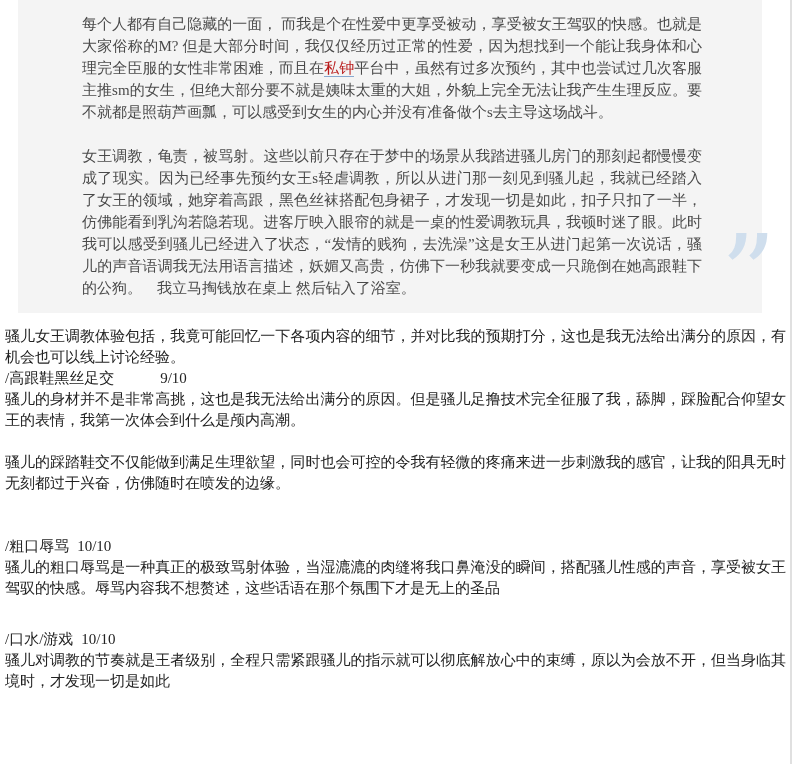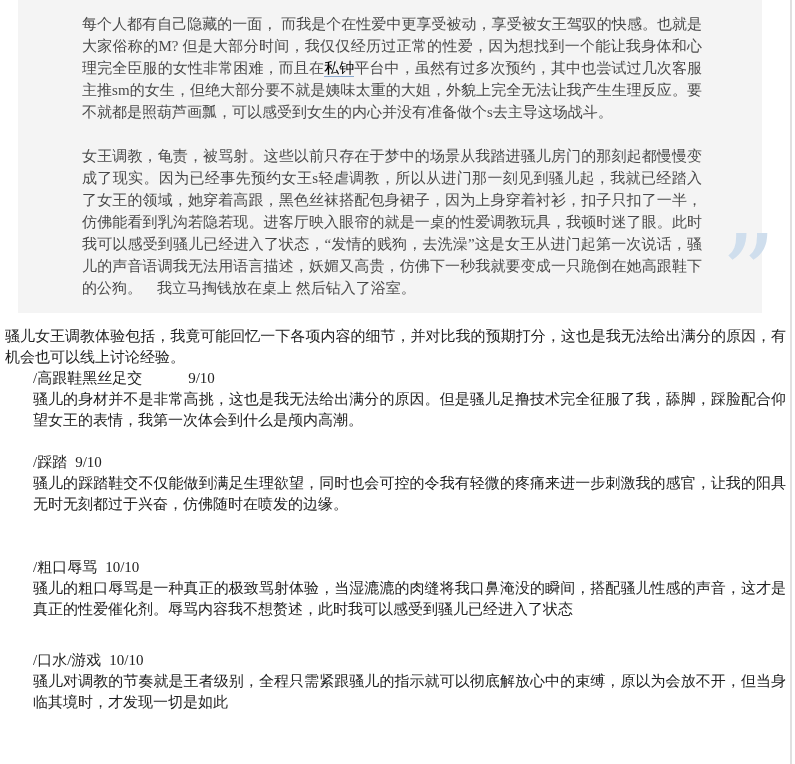--- a/index.html
+++ b/index.html
@@ -22,21 +22,21 @@
     line-height: 22px;
     color: #4a4a4a;
     text-align: justify;
   }
   .quote-block p {
     margin: 0;
     white-space: pre-wrap;
   }
   .quote-block p + p { margin-top: 22px; }
   .inline-link {
-    color: #000000;
+    color: #b91c1c;
     text-decoration: none;
     border-bottom: 1px solid #87a8cf;
     cursor: pointer;
   }
   .close-quote {
     position: absolute;
     right: -14px;
     top: 248px;
     font-size: 108px;
     line-height: 0.5;
@@ -46,62 +46,61 @@
   }
   
   .review {
     margin: 13px 9px 0 5px;
     font-size: 15px;
     line-height: 21px;
     color: #222222;
     text-align: justify;
   }
   .review p { margin: 0; white-space: pre-wrap; }
-  .section { margin-top: 21px; margin-left: 28px; }
+  .section { margin-top: 21px; }
   .section.first { margin-top: 0; }
   .sec-title-line { text-align: left; }
   .score { margin-left: 8px; }
   .section.first .score { margin-left: 46px; }
   
   .right-edge-line {
     position: absolute;
     top: 0; bottom: 0;
     right: 3px;
     width: 2px;
     background: #e0e0e0;
   }
 </style>
 </head>
 <body>
 
 <blockquote class="quote-block">
   <p><span>每个人都有自己隐藏的一面， 而我是个在性爱中更享受被动，享受被女王驾驭的快感。也就是大家俗称的M? 但是大部分时间，我仅仅经历过正常的性爱，因为想找到一个能让我身体和心理完全臣服的女性非常困难，而且在</span><a class="inline-link">私钟</a><span>平台中，虽然有过多次预约，其中也尝试过几次客服主推sm的女生，但绝大部分要不就是姨味太重的大姐，外貌上完全无法让我产生生理反应。要不就都是照葫芦画瓢，可以感受到女生的内心并没有准备做个s去主导这场战斗。</span></p>
-  <p>女王调教，龟责，被骂射。这些以前只存在于梦中的场景从我踏进骚儿房门的那刻起都慢慢变成了现实。因为已经事先预约女王s轻虐调教，所以从进门那一刻见到骚儿起，我就已经踏入了女王的领域，她穿着高跟，黑色丝袜搭配包身裙子，因为上身穿着衬衫，扣子只扣了一半，仿佛能看到乳沟若隐若现。进客厅映入眼帘的就是一桌的性爱调教玩具，我顿时迷了眼。此时我可以感受到骚儿已经进入了状态，“发情的贱狗，去洗澡”这是女王从进门起第一次说话，骚儿的声音语调我无法用语言描述，妖媚又高贵，仿佛下一秒我就要变成一只跪倒在她高跟鞋下的公狗。　我立马掏钱放在桌上 然后钻入了浴室。</p>
+  <p>女王调教，龟责，被骂射。这些以前只存在于梦中的场景从我踏进骚儿房门的那刻起都慢慢变成了现实。因为已经事先预约女王s轻虐调教，所以从进门那一刻见到骚儿起，我就已经踏入了女王的领域，她穿着高跟，黑色丝袜搭配包身裙子，才发现一切是如此，扣子只扣了一半，仿佛能看到乳沟若隐若现。进客厅映入眼帘的就是一桌的性爱调教玩具，我顿时迷了眼。此时我可以感受到骚儿已经进入了状态，“发情的贱狗，去洗澡”这是女王从进门起第一次说话，骚儿的声音语调我无法用语言描述，妖媚又高贵，仿佛下一秒我就要变成一只跪倒在她高跟鞋下的公狗。　我立马掏钱放在桌上 然后钻入了浴室。</p>
   <span class="close-quote">”</span>
 </blockquote>
 
 <div class="review">
   <p>骚儿女王调教体验包括，我竟可能回忆一下各项内容的细节，并对比我的预期打分，这也是我无法给出满分的原因，有机会也可以线上讨论经验。</p>
 
   <div class="section first">
     <p class="sec-title-line"><span>/高跟鞋黑丝足交</span><span class="score">9/10</span></p>
     <p>骚儿的身材并不是非常高挑，这也是我无法给出满分的原因。但是骚儿足撸技术完全征服了我，舔脚，踩脸配合仰望女王的表情，我第一次体会到什么是颅内高潮。</p>
   </div>
 
   <div class="section">
   </div>
 
   <div class="section">
-    <p class="sec-title-line"><span>/踩踏</span><span class="score">9/10</span></p>
     <p>骚儿的踩踏鞋交不仅能做到满足生理欲望，同时也会可控的令我有轻微的疼痛来进一步刺激我的感官，让我的阳具无时无刻都过于兴奋，仿佛随时在喷发的边缘。</p>
   </div>
 
   <div class="section" style="margin-top:42px;">
     <p class="sec-title-line"><span>/粗口辱骂</span><span class="score">10/10</span></p>
-    <p>骚儿的粗口辱骂是一种真正的极致骂射体验，当湿漉漉的肉缝将我口鼻淹没的瞬间，搭配骚儿性感的声音，这才是真正的性爱催化剂。辱骂内容我不想赘述，此时我可以感受到骚儿已经进入了状态</p>
+    <p>骚儿的粗口辱骂是一种真正的极致骂射体验，当湿漉漉的肉缝将我口鼻淹没的瞬间，搭配骚儿性感的声音，享受被女王驾驭的快感。辱骂内容我不想赘述，这些话语在那个氛围下才是无上的圣品</p>
   </div>
 
   <div class="section" style="margin-top:30px;">
     <p class="sec-title-line"><span>/口水/游戏</span><span class="score">10/10</span></p>
     <p><span>骚儿对调教的节奏就是王者级别，全程只需紧跟骚儿的指示就可以彻底解放心中的束缚，原以为会放不开，但当身临其境时，才发现一切是如此</span></p>
   </div>
 </div>
 
 <div class="right-edge-line"></div>
 

